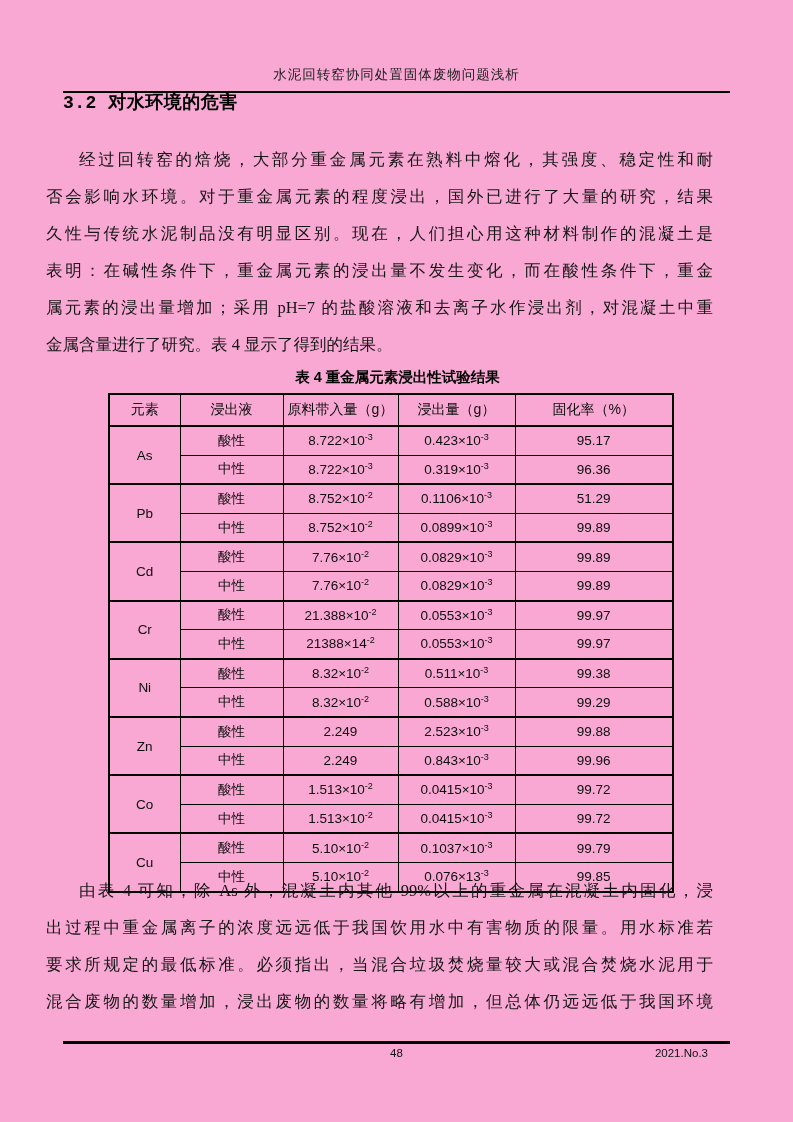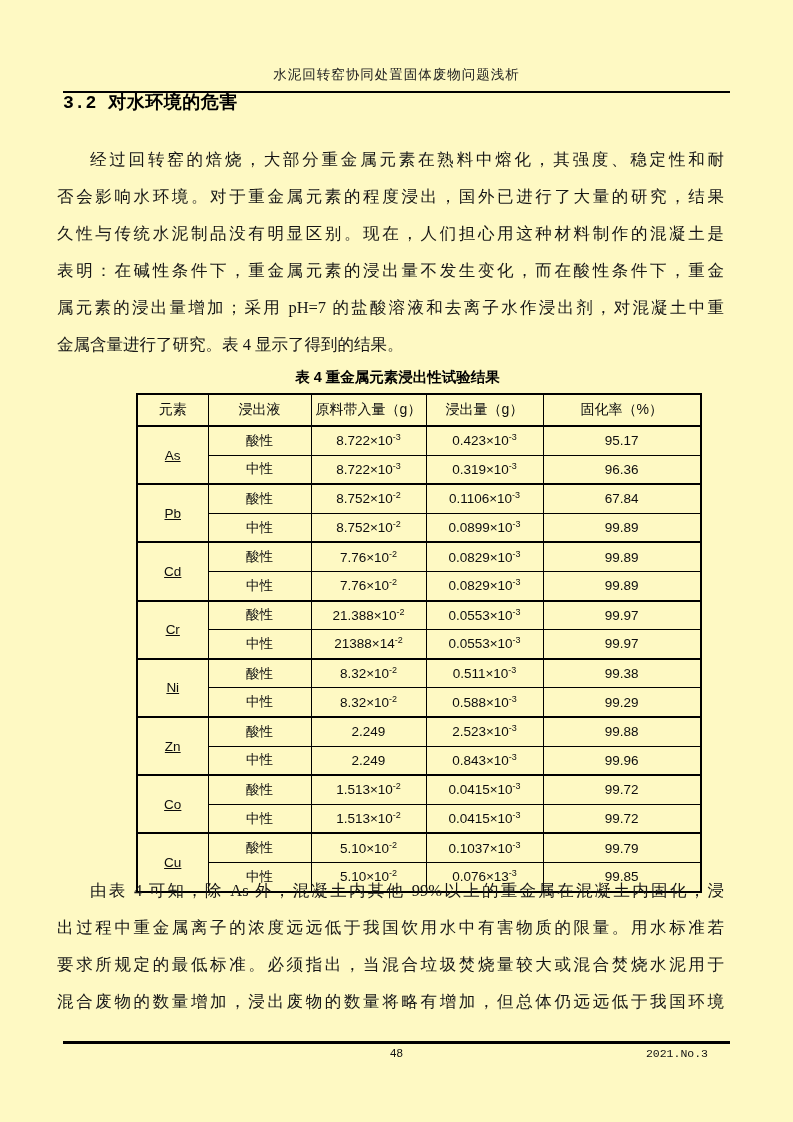--- a/index.html
+++ b/index.html
@@ -1,77 +1,77 @@
 <!DOCTYPE html>
 <html><head>
 <meta charset="utf-8">
 <style>
   html,body { margin:0; padding:0; background:#e8e8e8; }
   .page {
     position:relative; width:793px; height:1122px; margin:0 auto;
-    background:#fef9c3; color:#111;
+    background:#f9a8d4; color:#111;
     font-family:"Liberation Serif", serif;
     overflow:hidden;
   }
   .header-title {
     position:absolute; top:66px; left:63px; width:667px;
     text-align:center; font-size:13.5px; letter-spacing:1px; color:#222;
   }
   .header-rule {
     position:absolute; top:91px; left:63px; width:667px; height:2px;
     background:#000;
   }
   .section-heading {
     position:absolute; top:90px; left:63px;
     font-family:Liberation Mono, monospace;
     font-size:18px; font-weight:bold; color:#000; letter-spacing:0.5px;
   }
-  .para { position:absolute; left:57px; width:667px; }
+  .para { position:absolute; left:46px; width:667px; }
   .para .line {
     font-size:16.5px; line-height:37px; color:#161616;
     text-align:justify; text-align-last:justify; white-space:normal;
   }
   .para .line.first { text-indent:2em; }
   .para .line.last { text-align-last:left; }
   .p1 { top:141px; }
   .p2 { top:872px; }
   .table-caption {
     position:absolute; top:368px; left:64px; width:667px;
     text-align:center; font-family:"Liberation Sans", sans-serif;
     font-size:14.5px; font-weight:bold; color:#000;
   }
   table.results {
-    position:absolute; top:393px; left:136px; width:564px;
+    position:absolute; top:393px; left:108px; width:564px;
     border-collapse:collapse; table-layout:fixed;
     border:2px solid #000;
     font-family:"Liberation Sans", sans-serif;
   }
   table.results th, table.results td {
     border:1px solid #000; text-align:center; vertical-align:middle; padding:0;
     color:#0d0d0d;
   }
   table.results thead th {
     height:30px; font-weight:normal; font-size:14px;
     border-bottom:2px solid #000;
   }
   table.results tbody td { height:27.6px; font-size:13.5px; }
   table.results tbody tr.grp td { border-top:2px solid #000; }
-  table.results td.el { font-size:13.5px;text-decoration:underline; }
+  table.results td.el { font-size:13.5px; }
   table.results sup { font-size:9px; vertical-align:super; line-height:0; }
   .footer-rule {
     position:absolute; top:1041px; left:63px; width:667px; height:2.5px;
     background:#000;
   }
   .footer-page {
     position:absolute; top:1047px; left:63px; width:667px; text-align:center;
     font-family:Liberation Sans, sans-serif; font-size:11.5px; color:#111;
   }
   .footer-issue {
     position:absolute; top:1047px; right:85px;
-    font-family:Liberation Mono, monospace; font-size:11.5px; color:#111;margin-left:24px;
+    font-family:Liberation Sans, sans-serif; font-size:11.5px; color:#111;margin-left:24px;
   }
 </style>
 </head>
 <body>
 
 <div class="page">
 
   <div class="header-title">水泥回转窑协同处置固体废物问题浅析</div>
   <div class="header-rule"></div>
 
@@ -117,21 +117,21 @@
         <td>中性</td>
         <td><span>8.722×10</span><sup>-3</sup></td>
         <td><span>0.319×10</span><sup>-3</sup></td>
         <td>96.36</td>
       </tr>
       <tr class="grp">
         <td class="el" rowspan="2">Pb</td>
         <td>酸性</td>
         <td><span>8.752×10</span><sup>-2</sup></td>
         <td><span>0.1106×10</span><sup>-3</sup></td>
-        <td>67.84</td>
+        <td>51.29</td>
       </tr>
       <tr>
         <td>中性</td>
         <td><span>8.752×10</span><sup>-2</sup></td>
         <td><span>0.0899×10</span><sup>-3</sup></td>
         <td>99.89</td>
       </tr>
       <tr class="grp">
         <td class="el" rowspan="2">Cd</td>
         <td>酸性</td>

